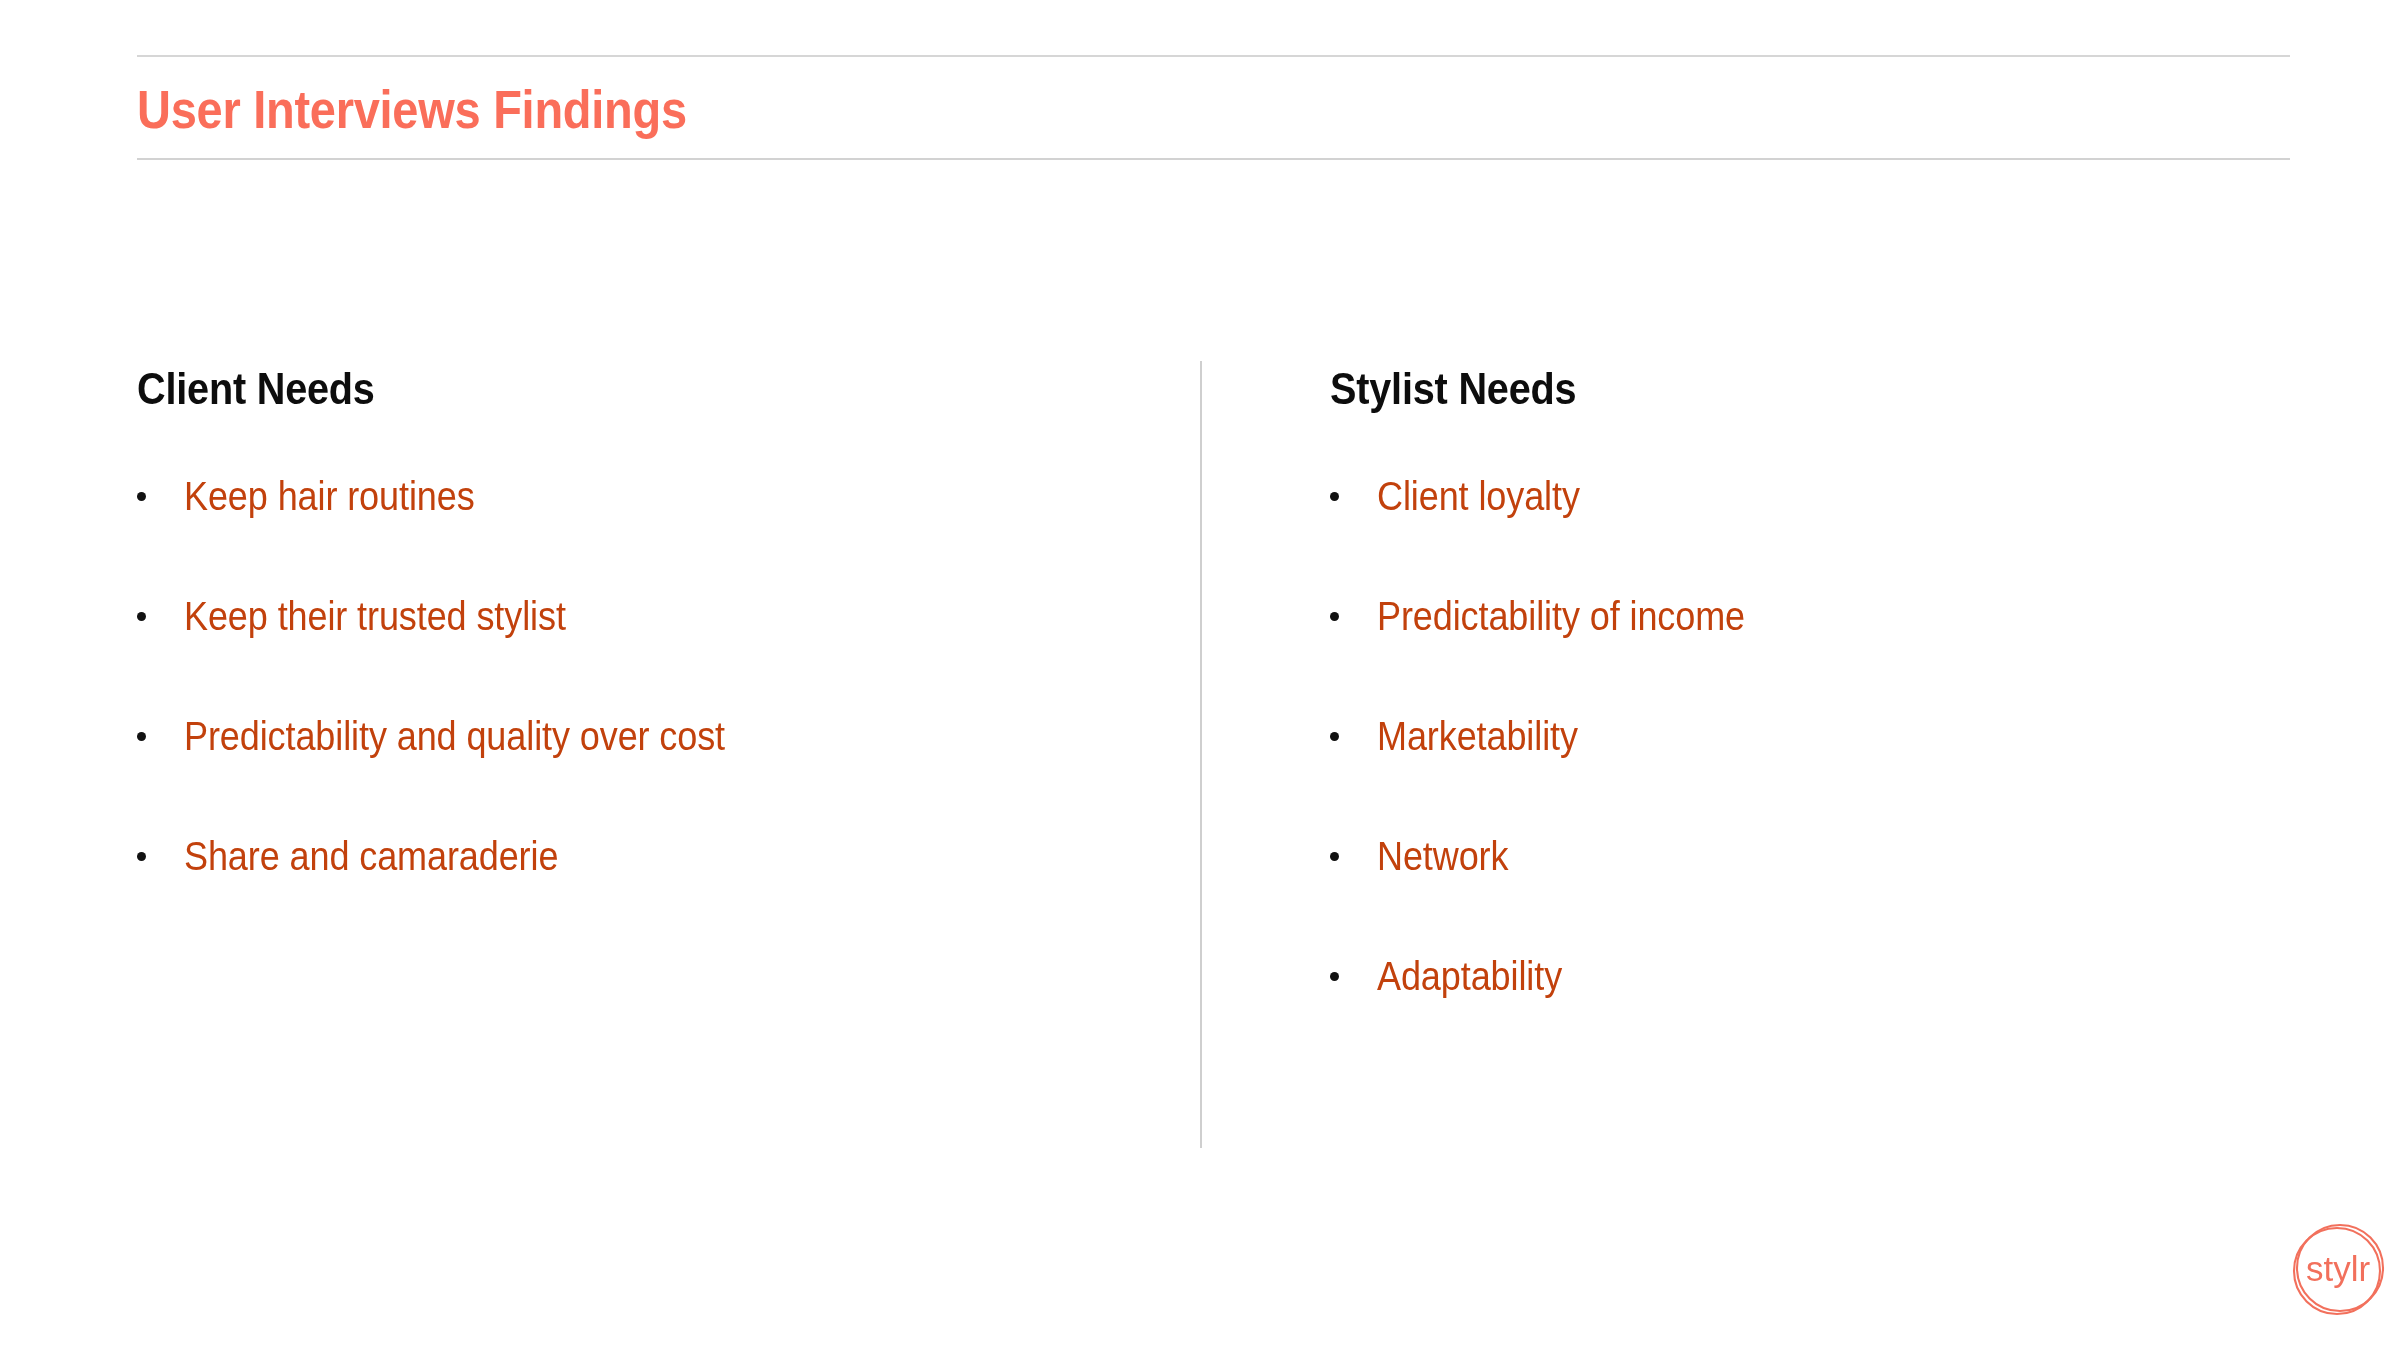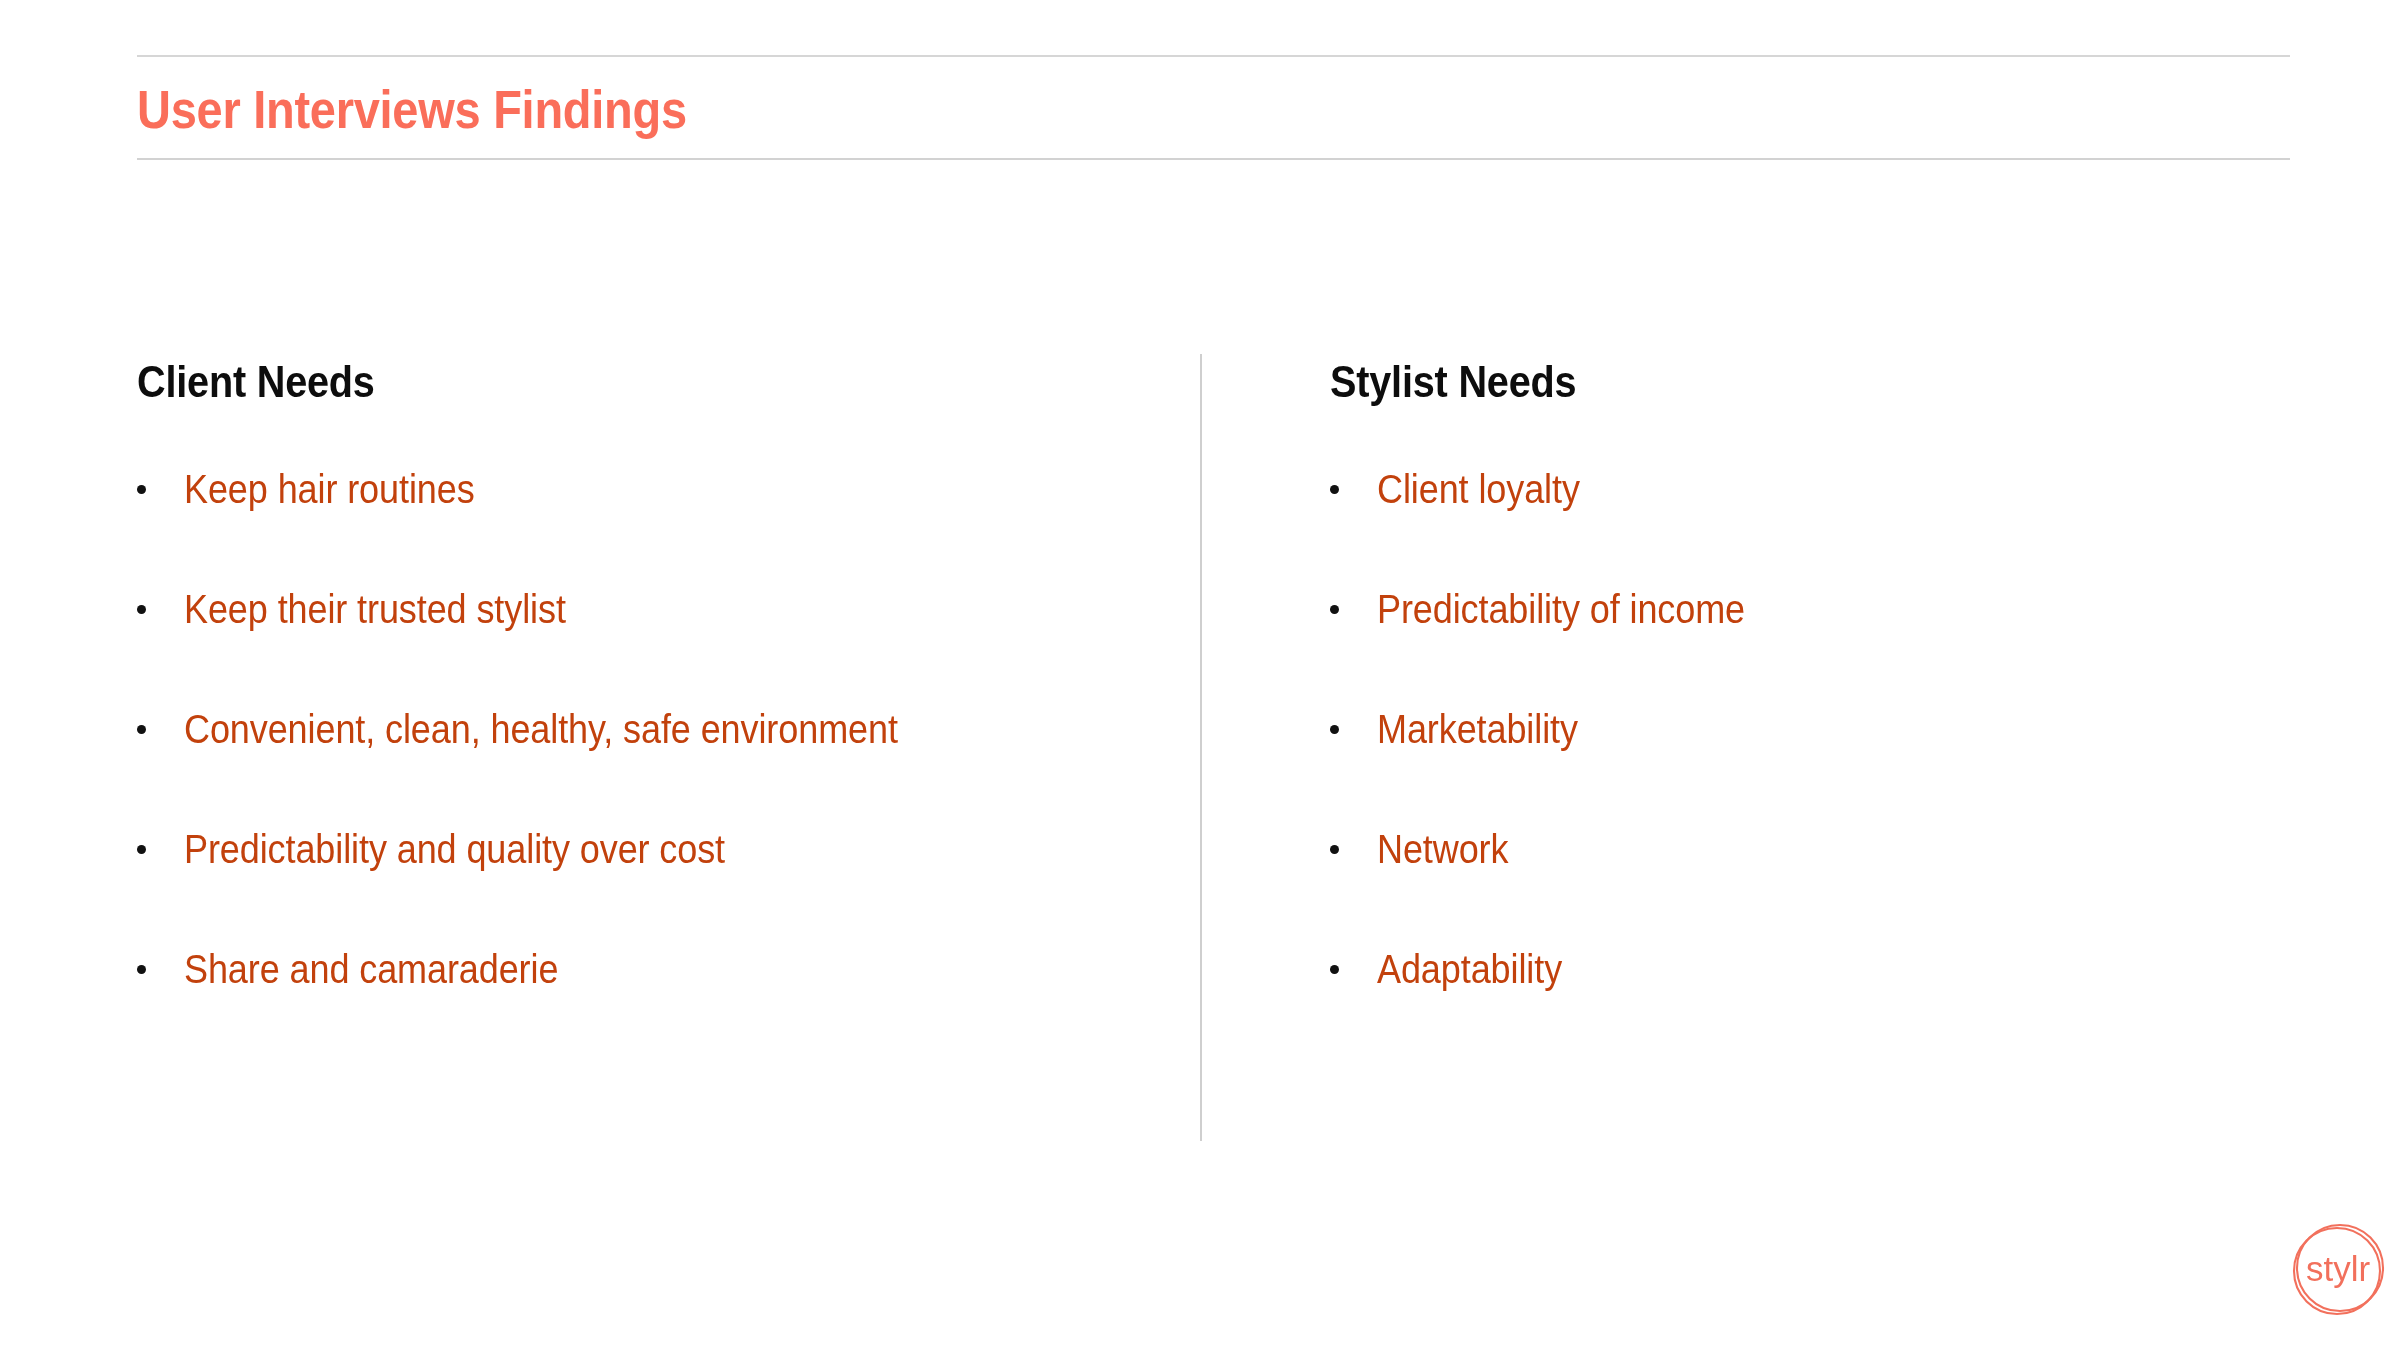--- a/index.html
+++ b/index.html
@@ -51,21 +51,21 @@
     color: #fa6e5a;
     transform: scaleX(0.87);
     transform-origin: left top;
     white-space: nowrap;
   }
 
   
   .columns {
     position: absolute;
     left: 0;
-    top: 1px;
+    top: 8px;
     width: 2400px;
     height: 1196px;
     text-decoration: underline;
   }
 
   .col {
     position: absolute;
     top: 355px;
   }
   .col-left  { left: 137px;  width: 1020px; }
@@ -159,24 +159,20 @@
         <li class="bullet">
           <span class="dot"></span>
           <span class="btext">Keep hair routines</span>
         </li>
         <li class="bullet">
           <span class="dot"></span>
           <span class="btext">Keep their trusted stylist</span>
         </li>
         <li class="bullet">
           <span class="dot"></span>
-          <span class="btext">Convenient, clean, healthy, safe environment</span>
-        </li>
-        <li class="bullet">
-          <span class="dot"></span>
           <span class="btext">Predictability and quality over cost</span>
         </li>
         <li class="bullet">
           <span class="dot"></span>
           <span class="btext">Share and camaraderie</span>
         </li>
       </ul>
     </div>
 
     <div class="v-divider"></div>

